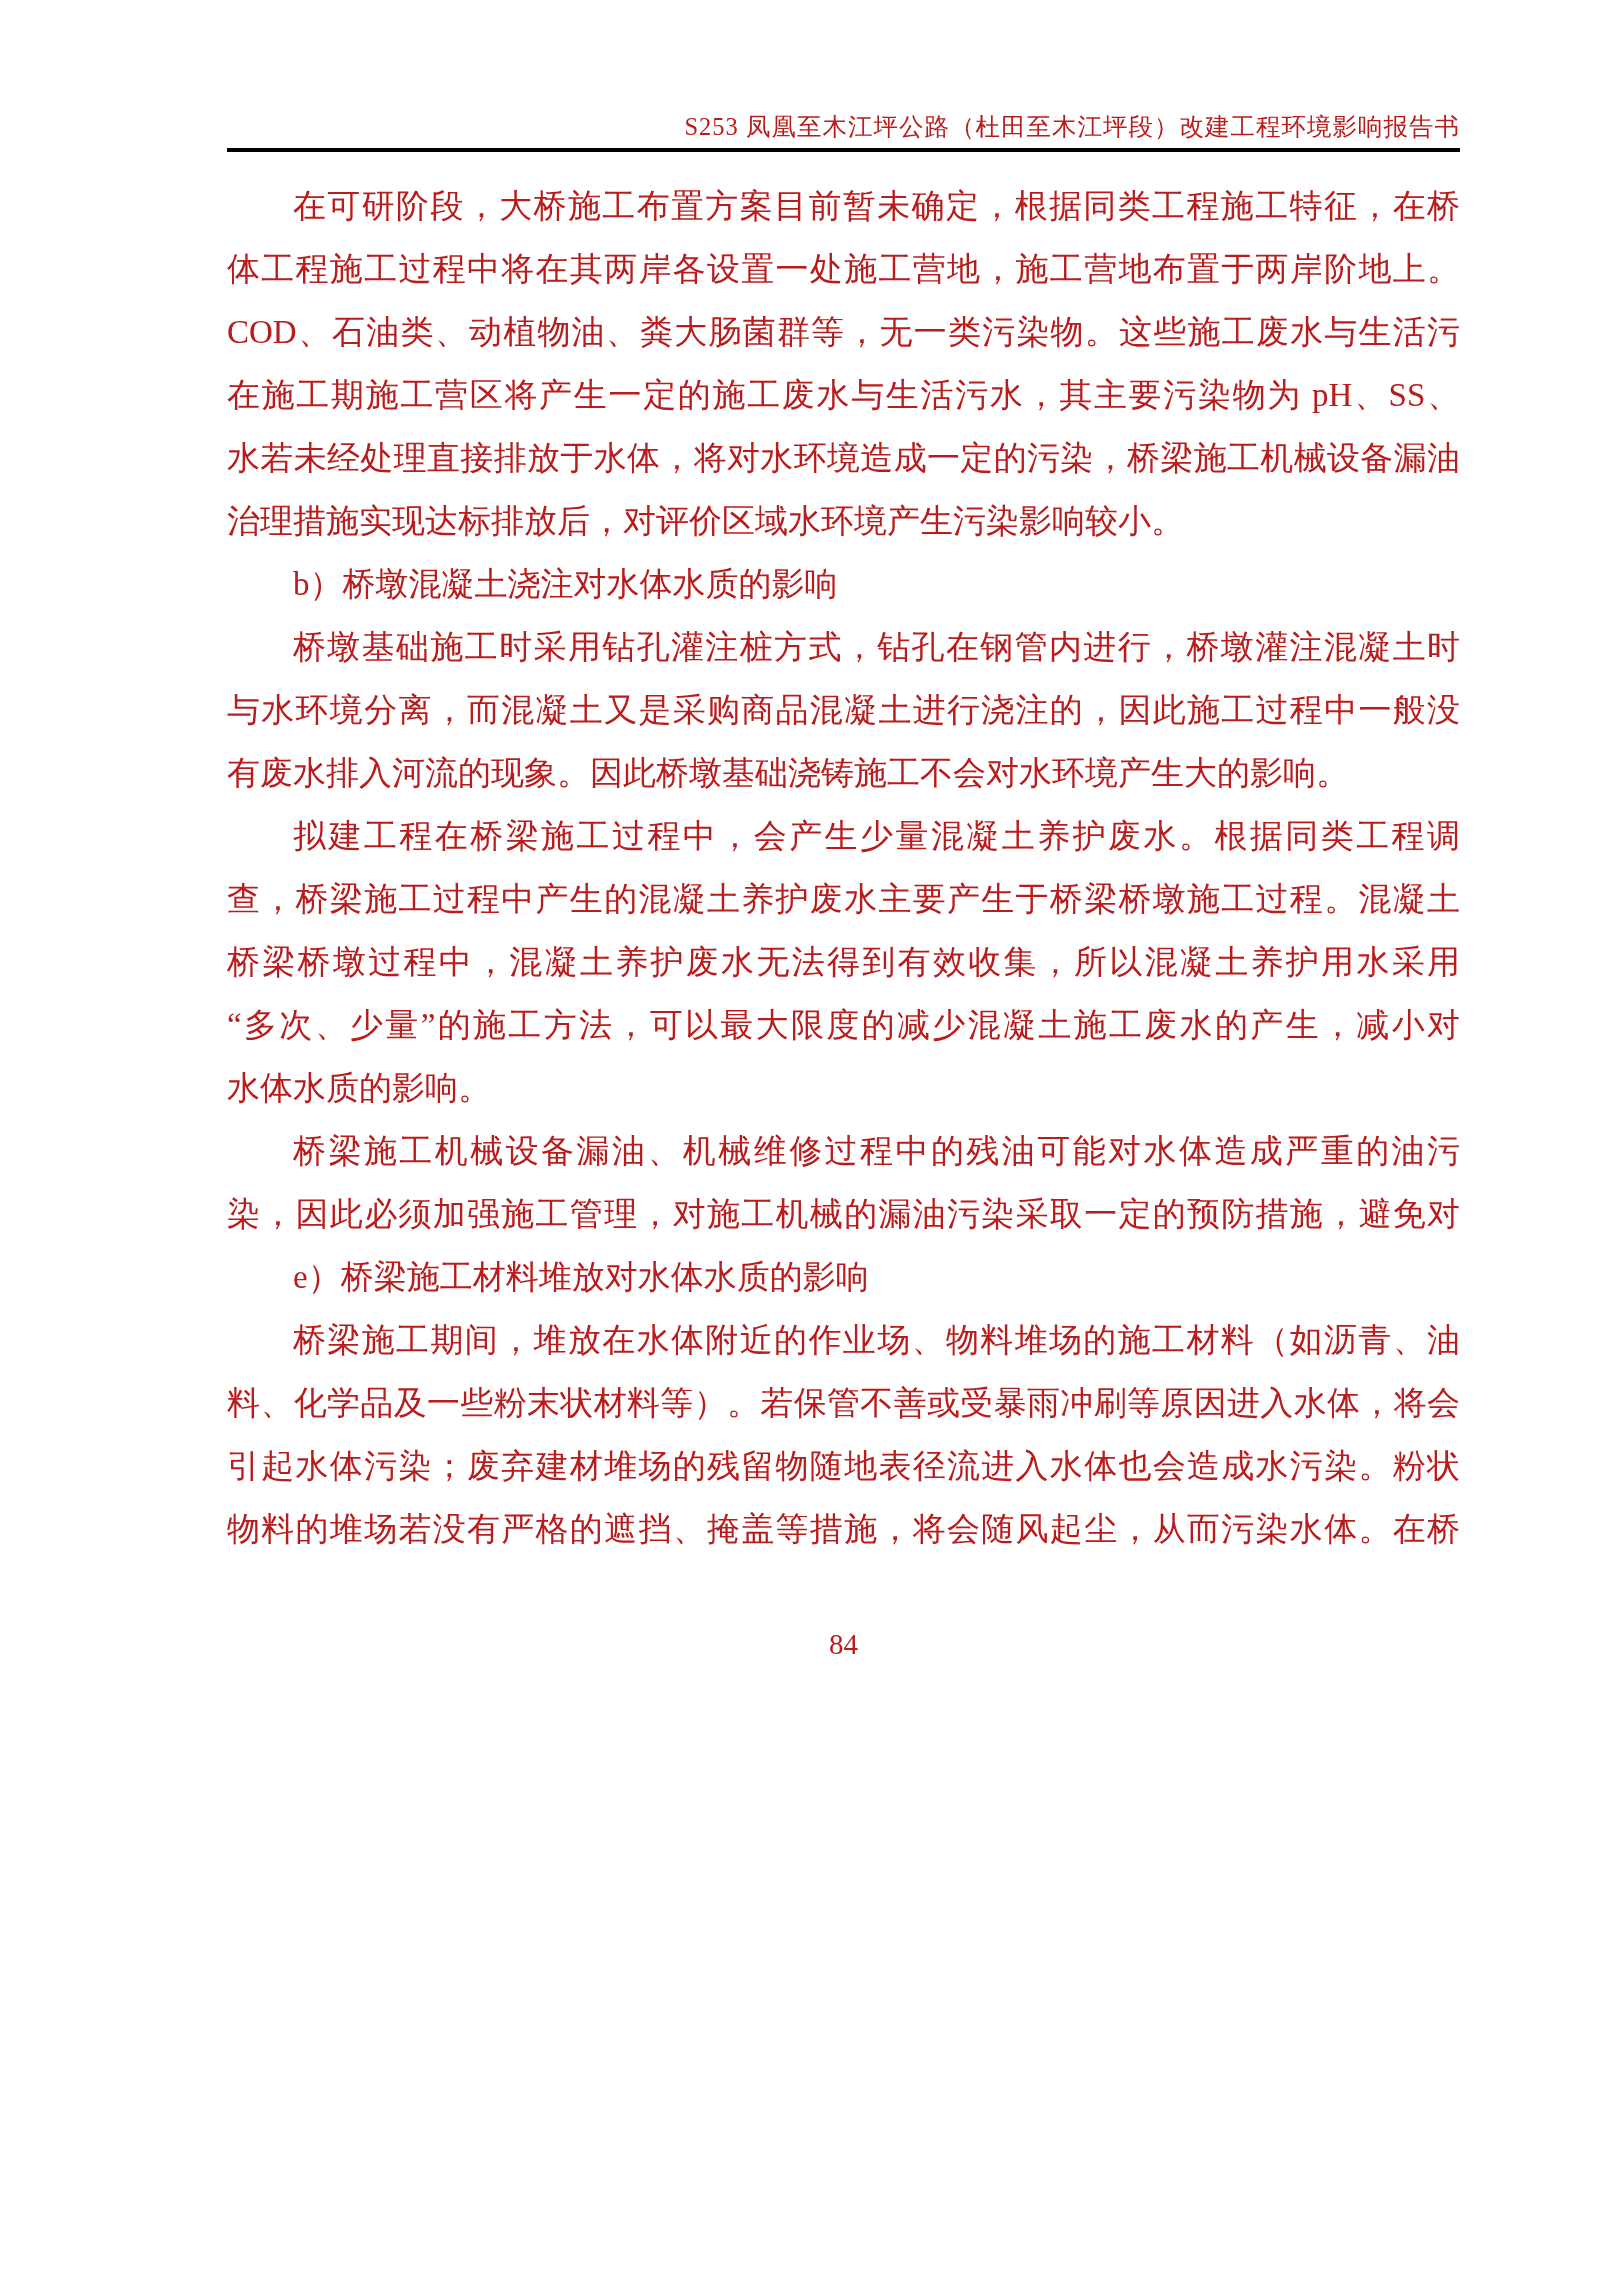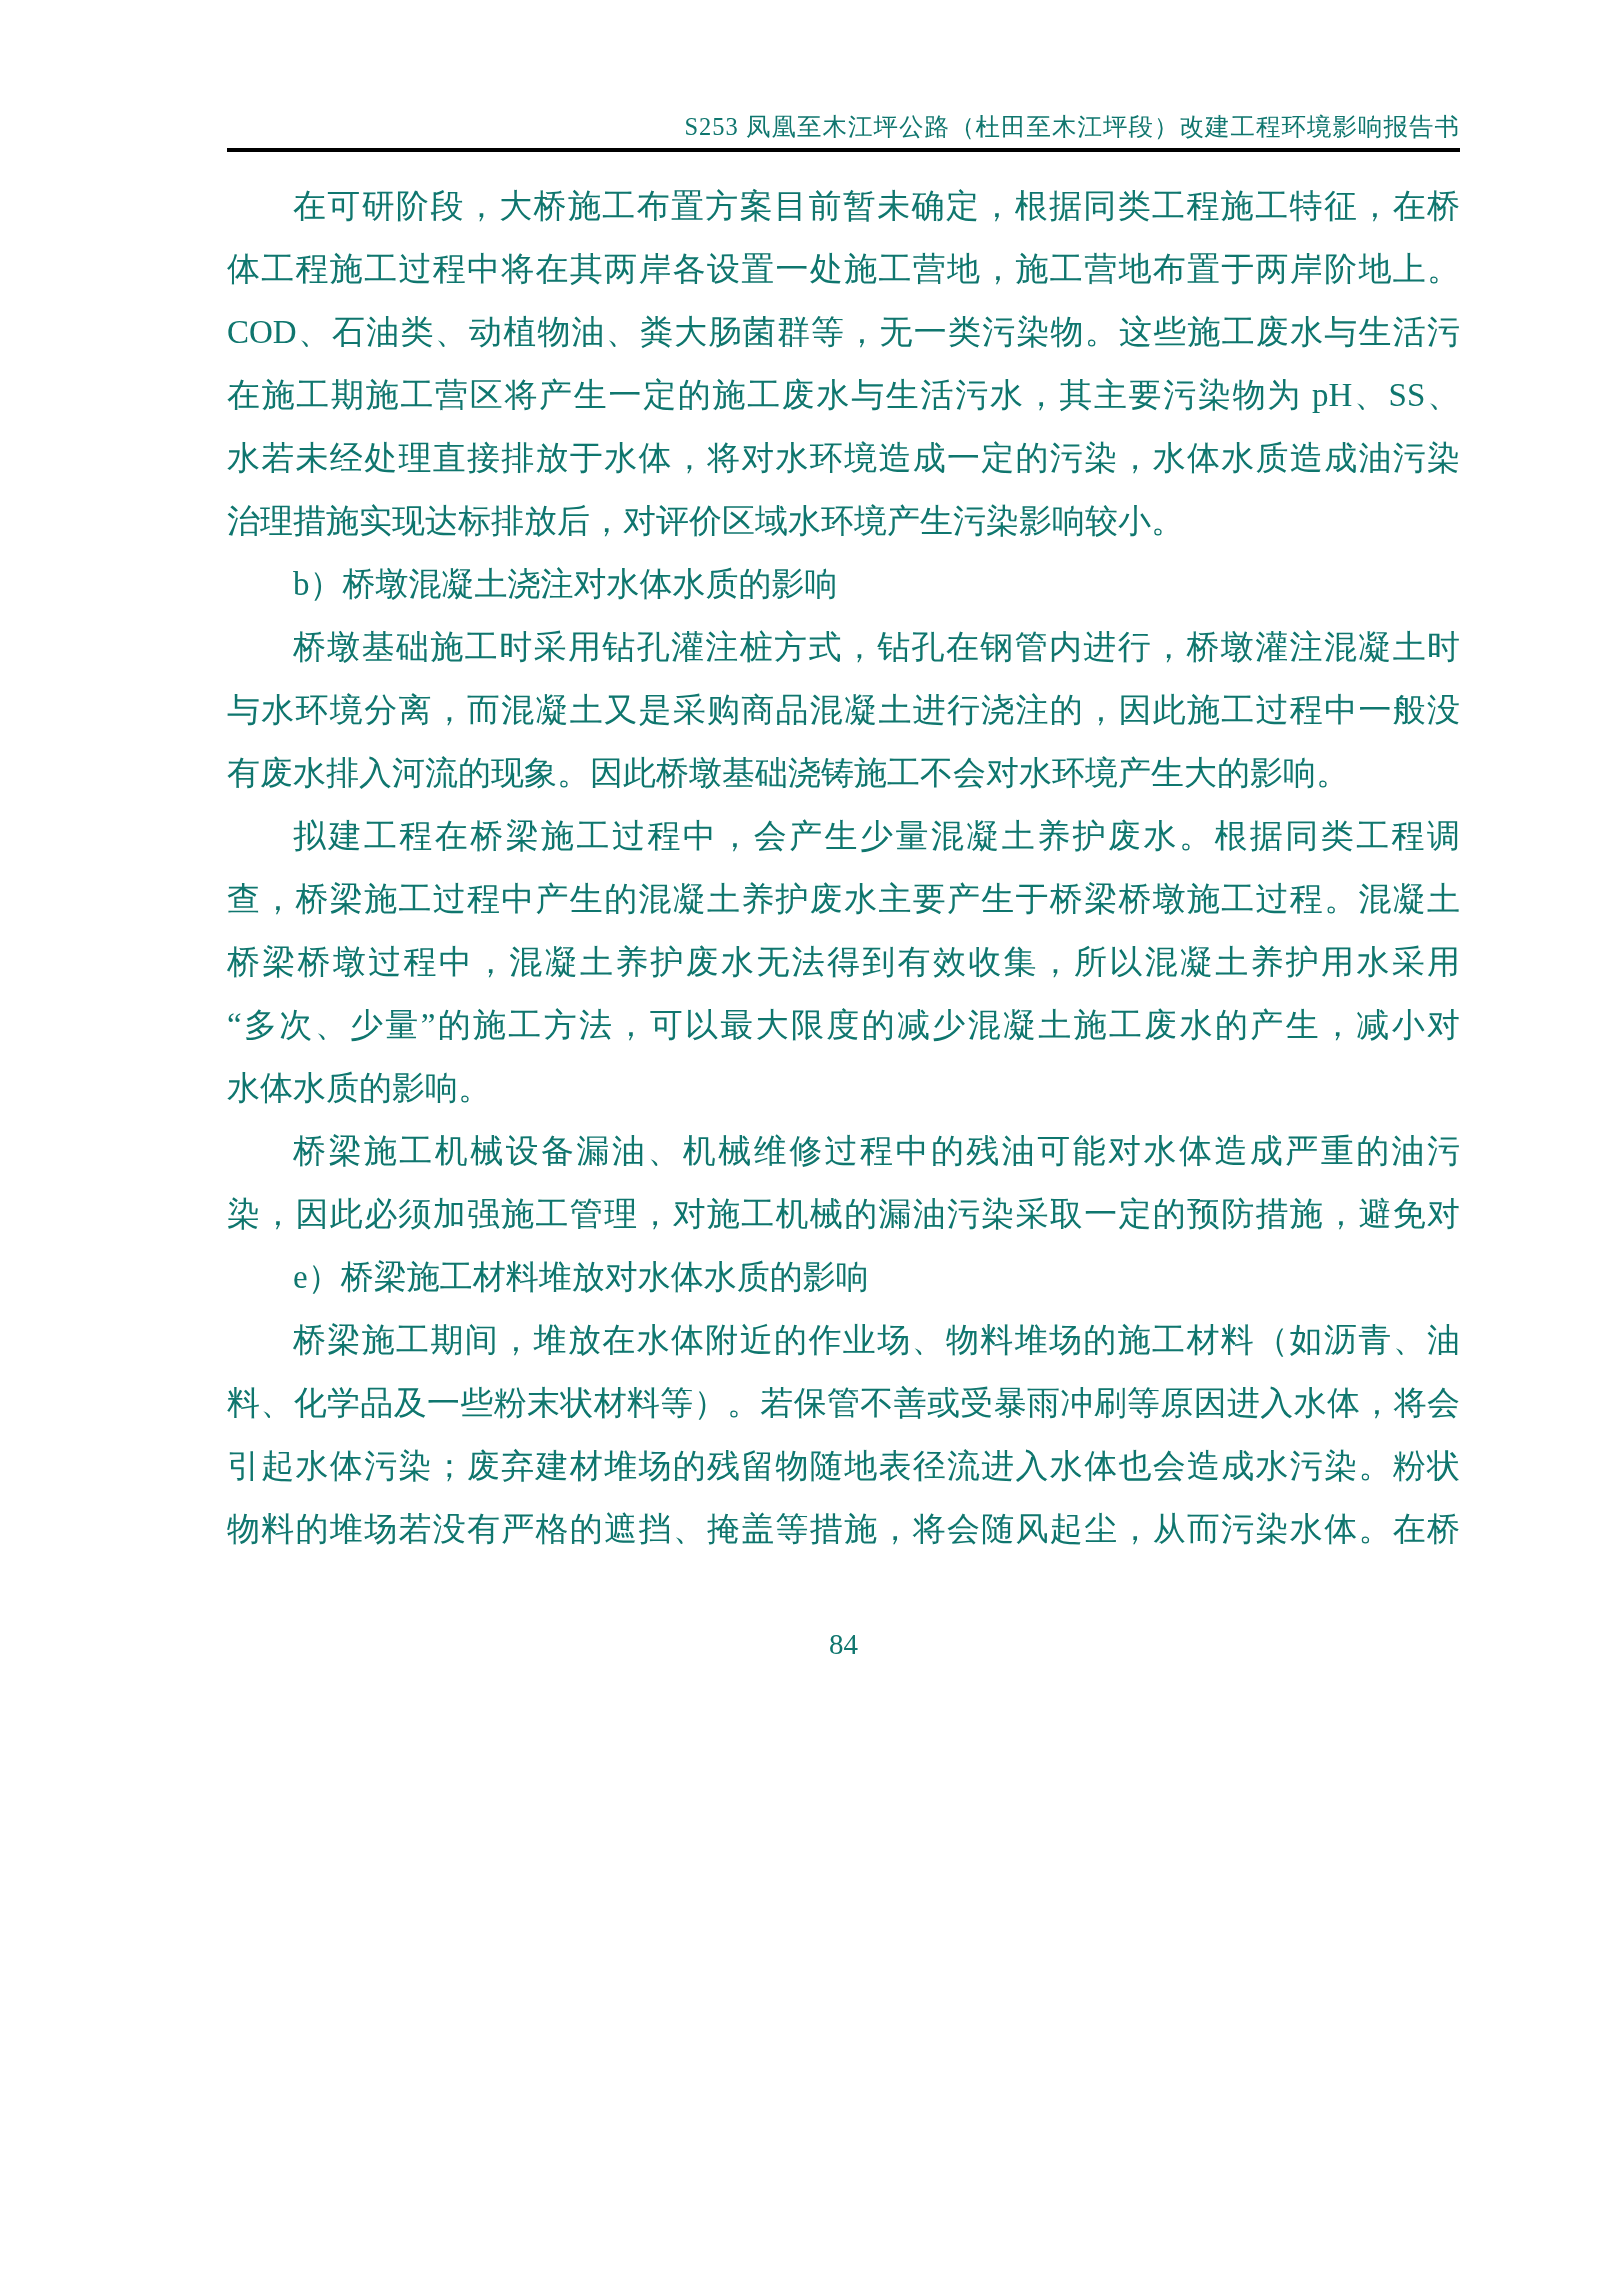--- a/index.html
+++ b/index.html
@@ -1,21 +1,21 @@
 <!DOCTYPE html>
 <html><head>
 <meta charset="utf-8">
 <style>
   html,body{margin:0;padding:0;background:#ffffff;}
   .page{
     position:relative;
     width:1621px;
     height:2293px;
     background:#ffffff;
-    color:#0f766e;
+    color:#b91c1c;
     font-family:"Liberation Serif","DejaVu Serif",serif;
     overflow:hidden;
   }
   .header{
     margin:0 161px 0 227px;
     padding-top:110px;
   }
   .header-title{
     font-size:24.5px;
     line-height:33px;
@@ -63,21 +63,21 @@
   </div>
 
   <div class="body-text">
 
 
     <div>
       <div class="line ind">在可研阶段，大桥施工布置方案目前暂未确定，根据同类工程施工特征，在桥</div>
       <div class="line">体工程施工过程中将在其两岸各设置一处施工营地，施工营地布置于两岸阶地上。</div>
       <div class="line">COD、石油类、动植物油、粪大肠菌群等，无一类污染物。这些施工废水与生活污</div>
       <div class="line">在施工期施工营区将产生一定的施工废水与生活污水，其主要污染物为 pH、SS、</div>
-      <div class="line">水若未经处理直接排放于水体，将对水环境造成一定的污染，水体水质造成油污染</div>
+      <div class="line">水若未经处理直接排放于水体，将对水环境造成一定的污染，桥梁施工机械设备漏油</div>
       <div class="line end">治理措施实现达标排放后，对评价区域水环境产生污染影响较小。</div>
     </div>
 
     <div>
       <div class="line end ind">b）桥墩混凝土浇注对水体水质的影响</div>
     </div>
 
     <div>
       <div class="line ind">桥墩基础施工时采用钻孔灌注桩方式，钻孔在钢管内进行，桥墩灌注混凝土时</div>
       <div class="line">与水环境分离，而混凝土又是采购商品混凝土进行浇注的，因此施工过程中一般没</div>

